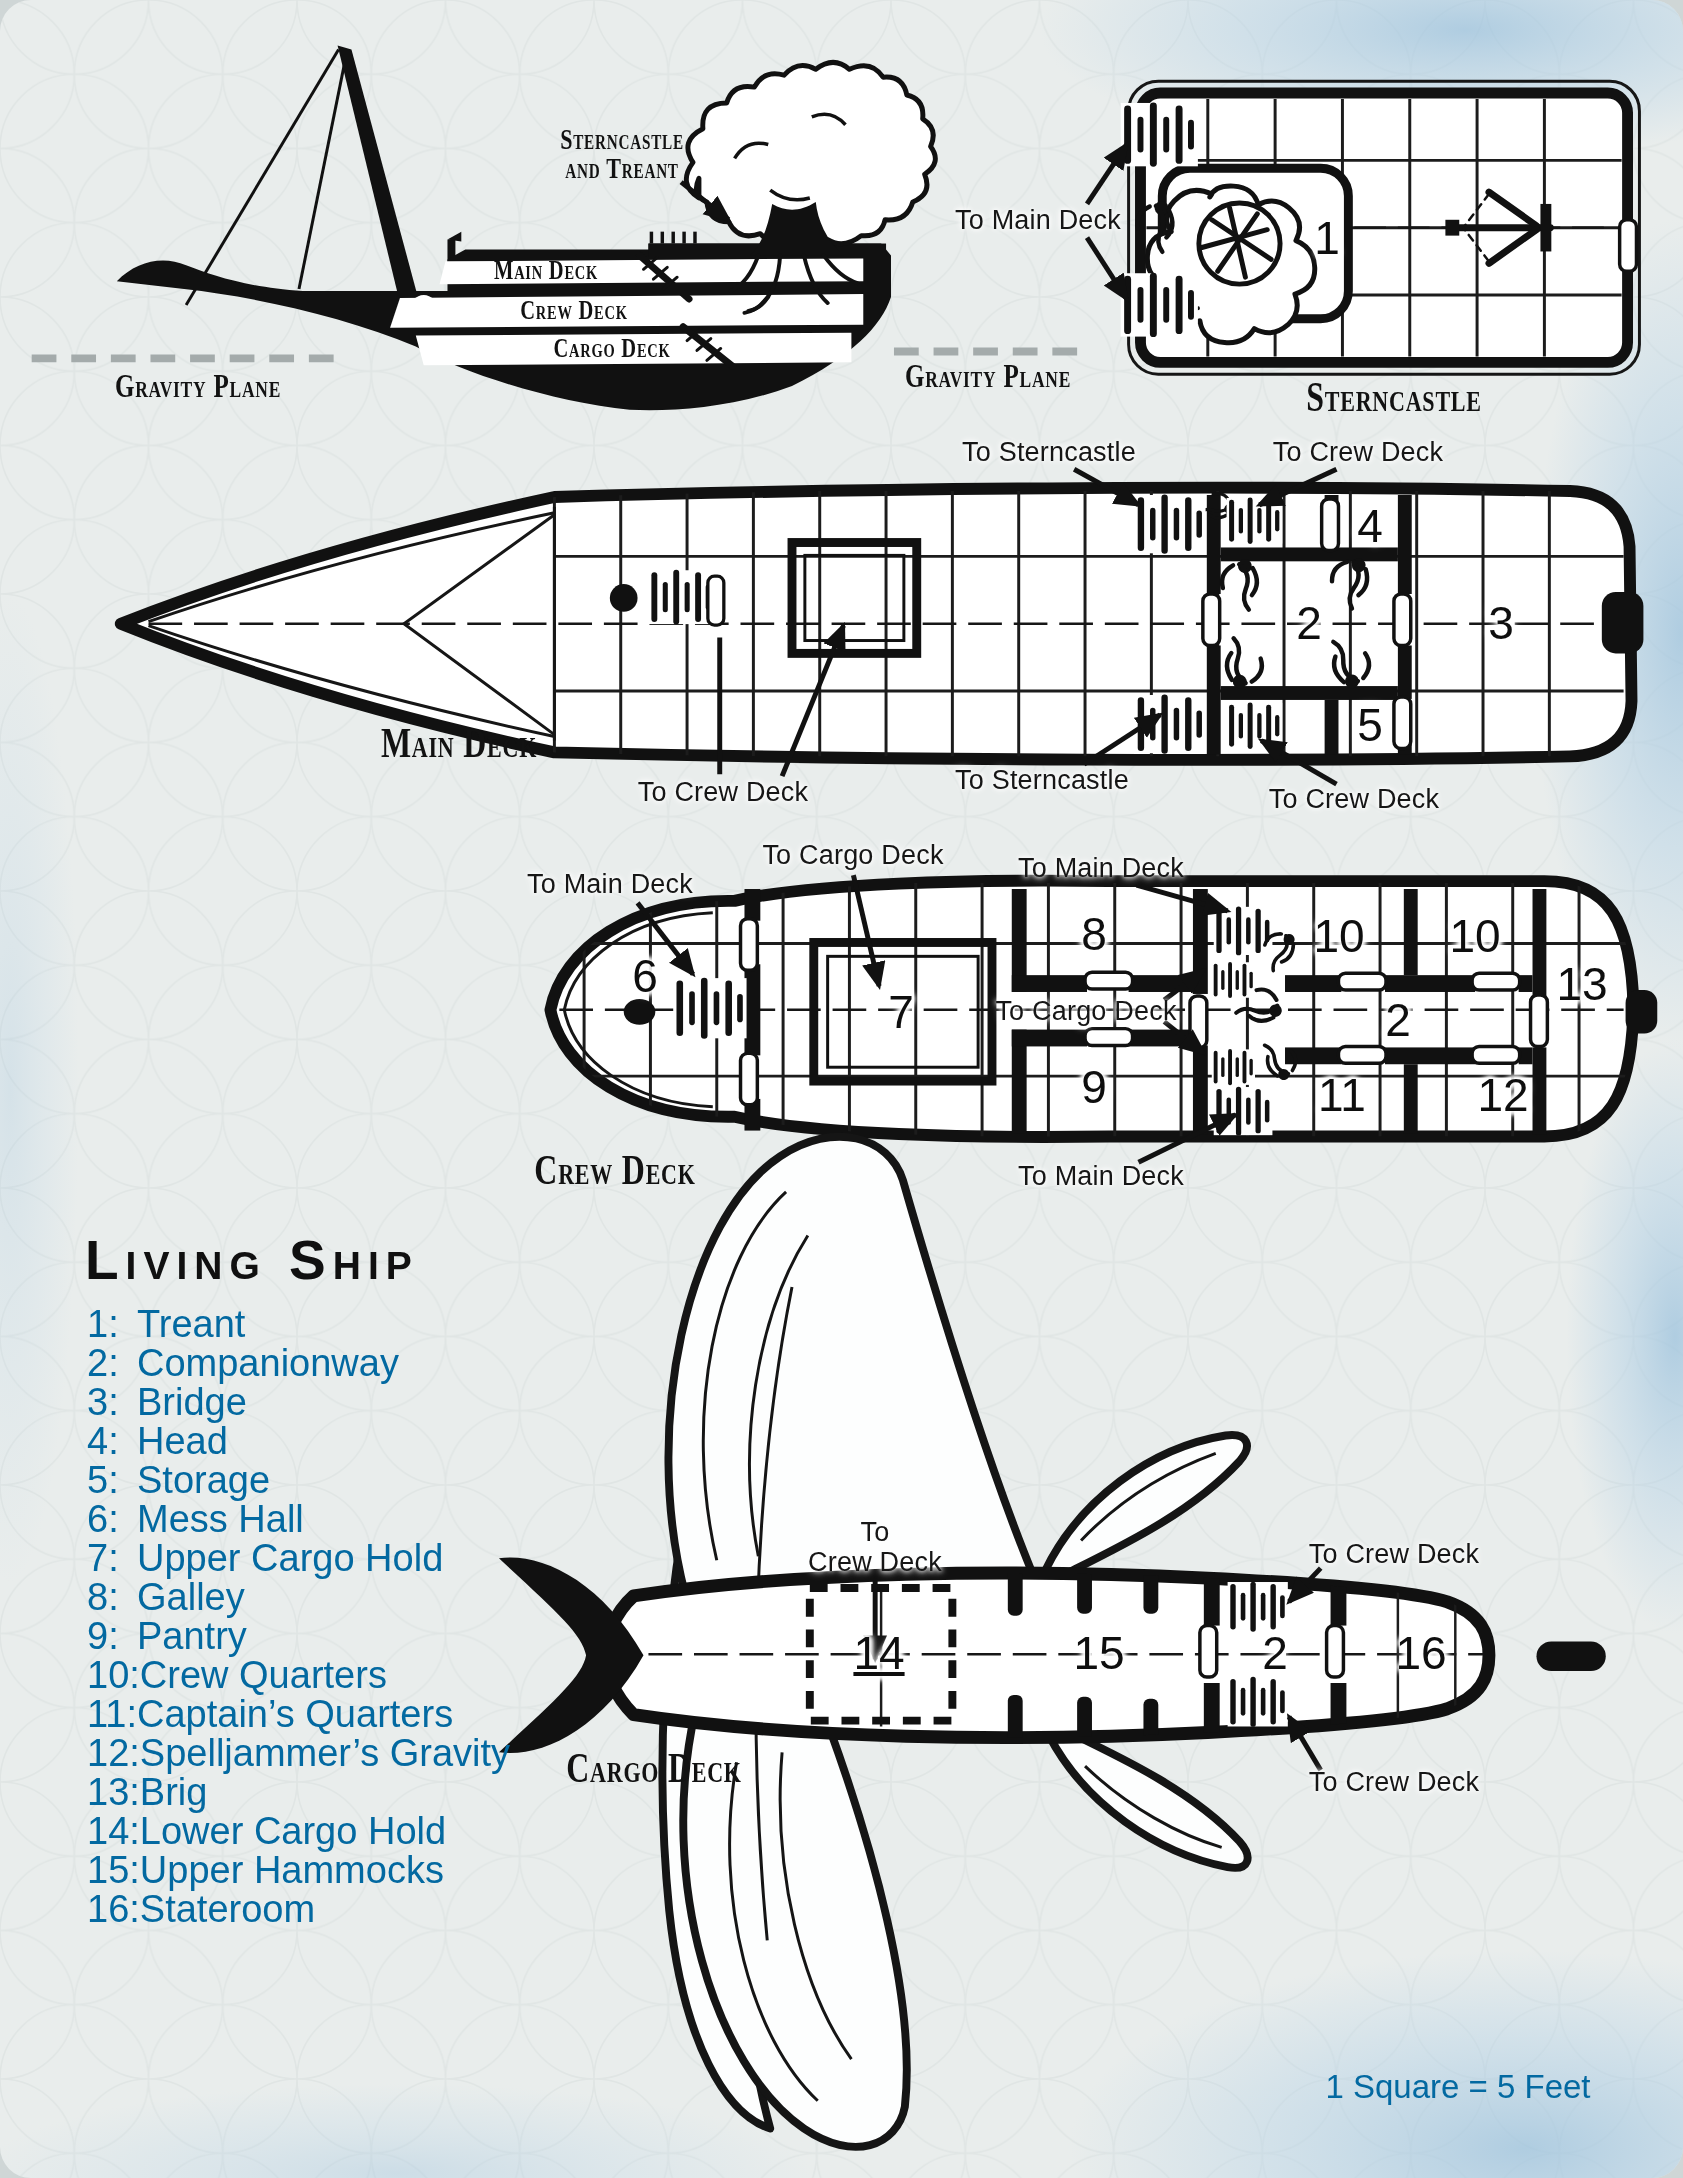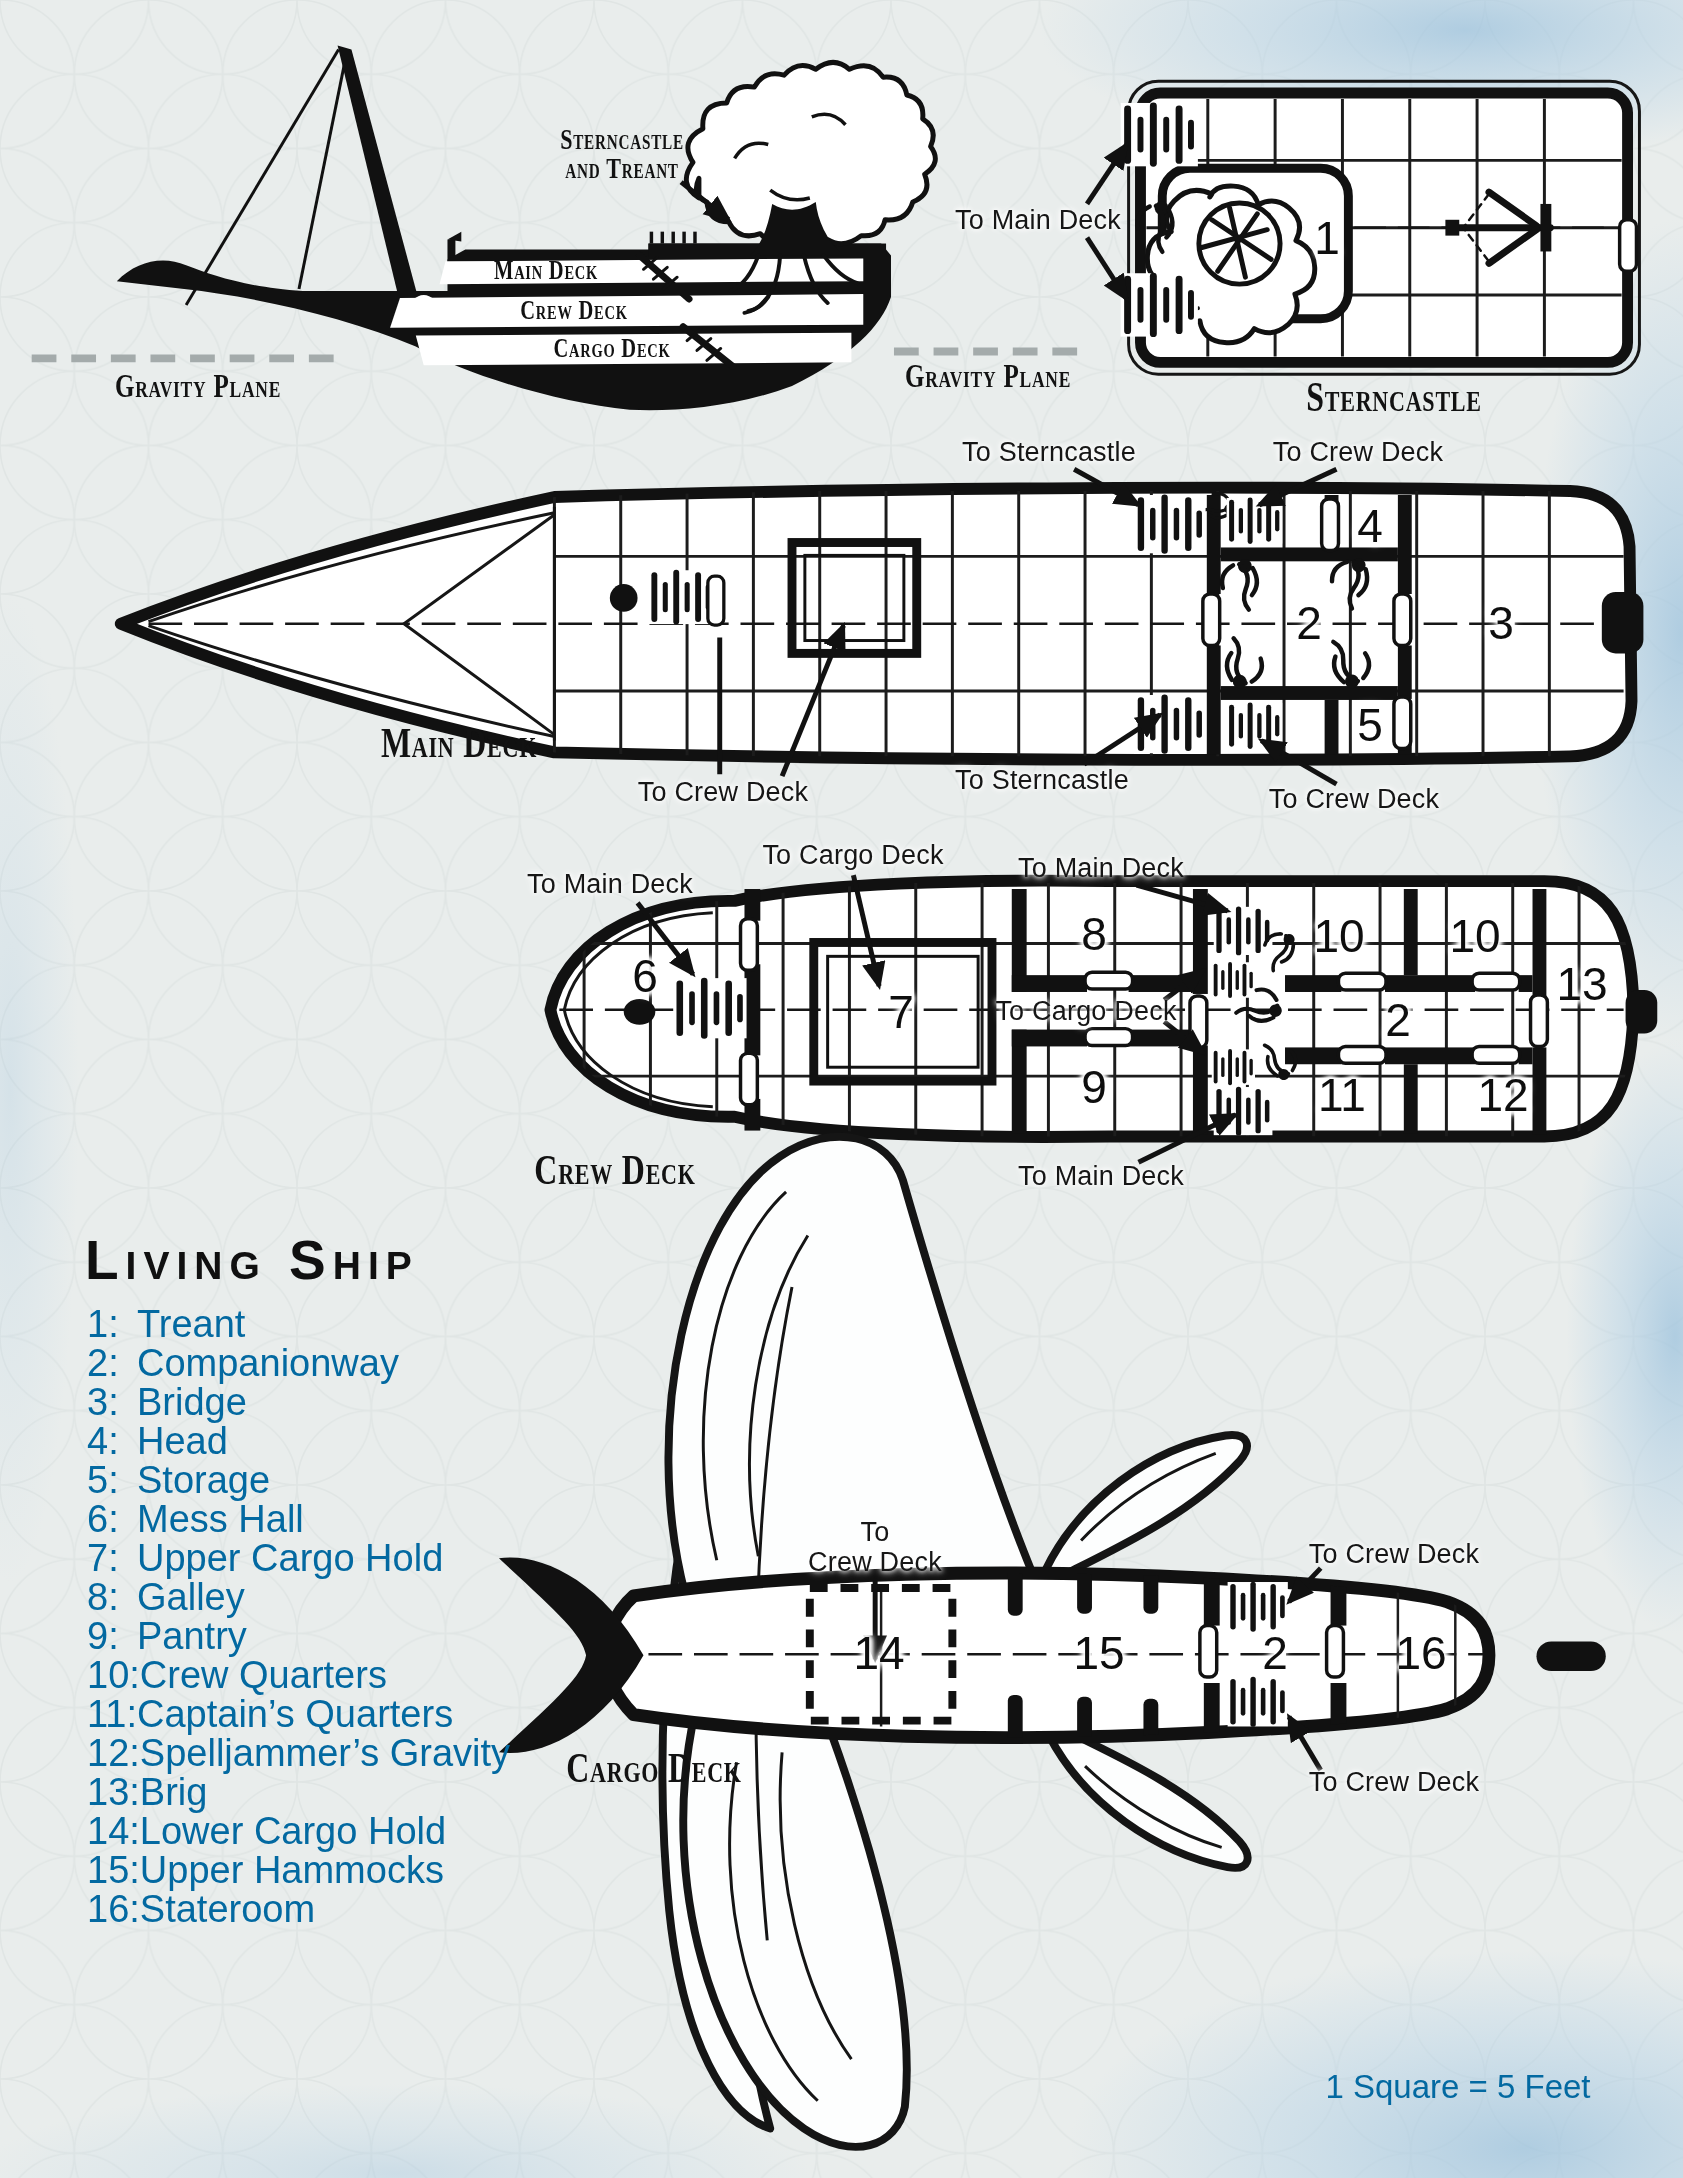--- a/index.html
+++ b/index.html
@@ -1,18 +1,18 @@
 <!DOCTYPE html>
 <html><head>
 <meta charset="utf-8">
 <style>
   html,body{margin:0;padding:0;background:#cfd6d6;}
   .page{
     position:relative;width:1683px;height:2178px;overflow:hidden;
-    background:#e9edec;font-family:"Liberation Sans",sans-serif;color:#141414;
+    background:#e9edec;font-family:"Liberation Sans",sans-serif;color:#141414;border-radius:31px;
   }
   svg{position:absolute;left:0;top:0;}
   
   .lbl{
     position:absolute;transform:translate(-50%,-50%);
     font-size:27px;letter-spacing:0.2px;white-space:nowrap;color:#161616;
     text-shadow:0 0 4px #fff,0 0 6px #fff,0 0 10px #fff;
     z-index:5;
   }
   .num{
@@ -521,21 +521,21 @@
 <div class="num" style="left:1469px;top:1095px;margin-left:34px;">12</div>
 <div class="num" style="left:1582px;top:984px;">13</div>
 <div class="lbl" style="left:1086px;top:1011px;">To Cargo Deck</div>
 <div class="lbl" style="left:1101px;top:1176px;">To Main Deck</div>
 <div class="deck-title" style="left:615px;top:1170px;">Crew Deck</div>
 
 <div class="lbl" style="left:875px;top:1532px;">To</div>
 <div class="lbl" style="left:875px;top:1562px;">Crew Deck</div>
 <div class="lbl" style="left:1394px;top:1554px;">To Crew Deck</div>
 <div class="lbl" style="left:1394px;top:1782px;">To Crew Deck</div>
-<div class="num" style="left:879px;top:1653px;">14</div>
+<div class="num" style="left:879px;top:1653px;text-decoration:underline;">14</div>
 <div class="num" style="left:1099px;top:1653px;">15</div>
 <div class="num" style="left:1275px;top:1653px;">2</div>
 <div class="num" style="left:1421px;top:1653px;">16</div>
 <div class="deck-title" style="left:654px;top:1768px;">Cargo Deck</div>
 
 <div class="legend-title" style="left:85px;top:1228px;">Living Ship</div>
 <div class="legend-list" style="left:87px;top:1305px;">
   <div class="legend-row"><span class="legend-num">1:</span><span>Treant</span></div>
   <div class="legend-row"><span class="legend-num">2:</span><span>Companionway</span></div>
   <div class="legend-row"><span class="legend-num">3:</span><span>Bridge</span></div>

